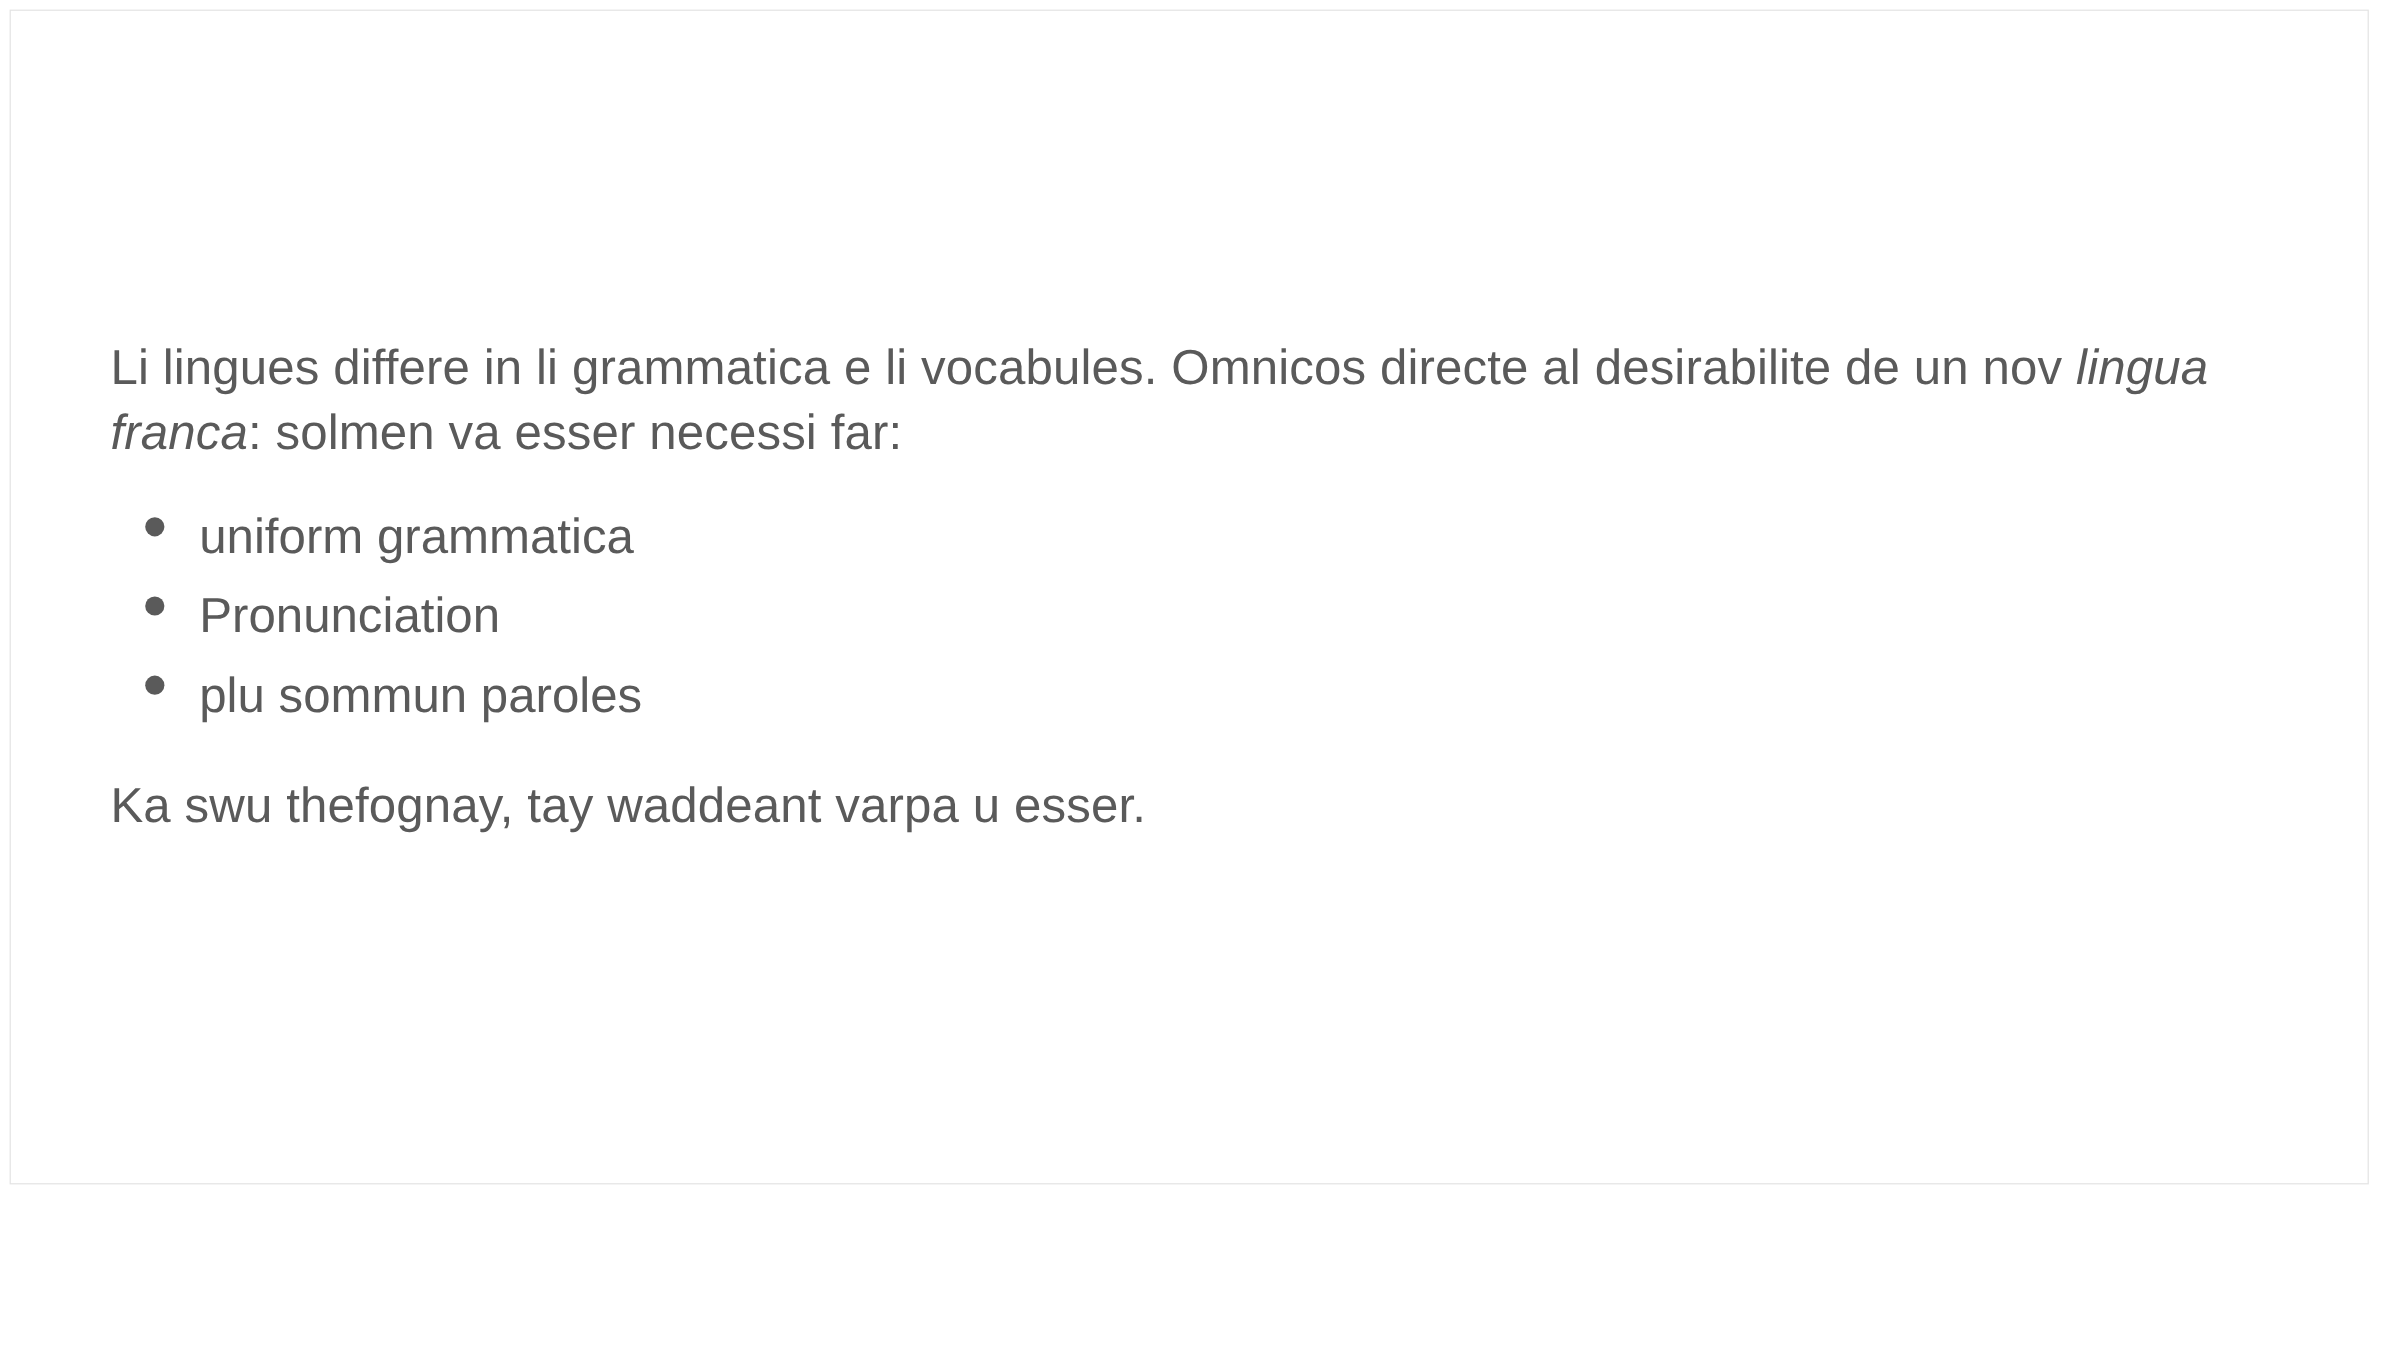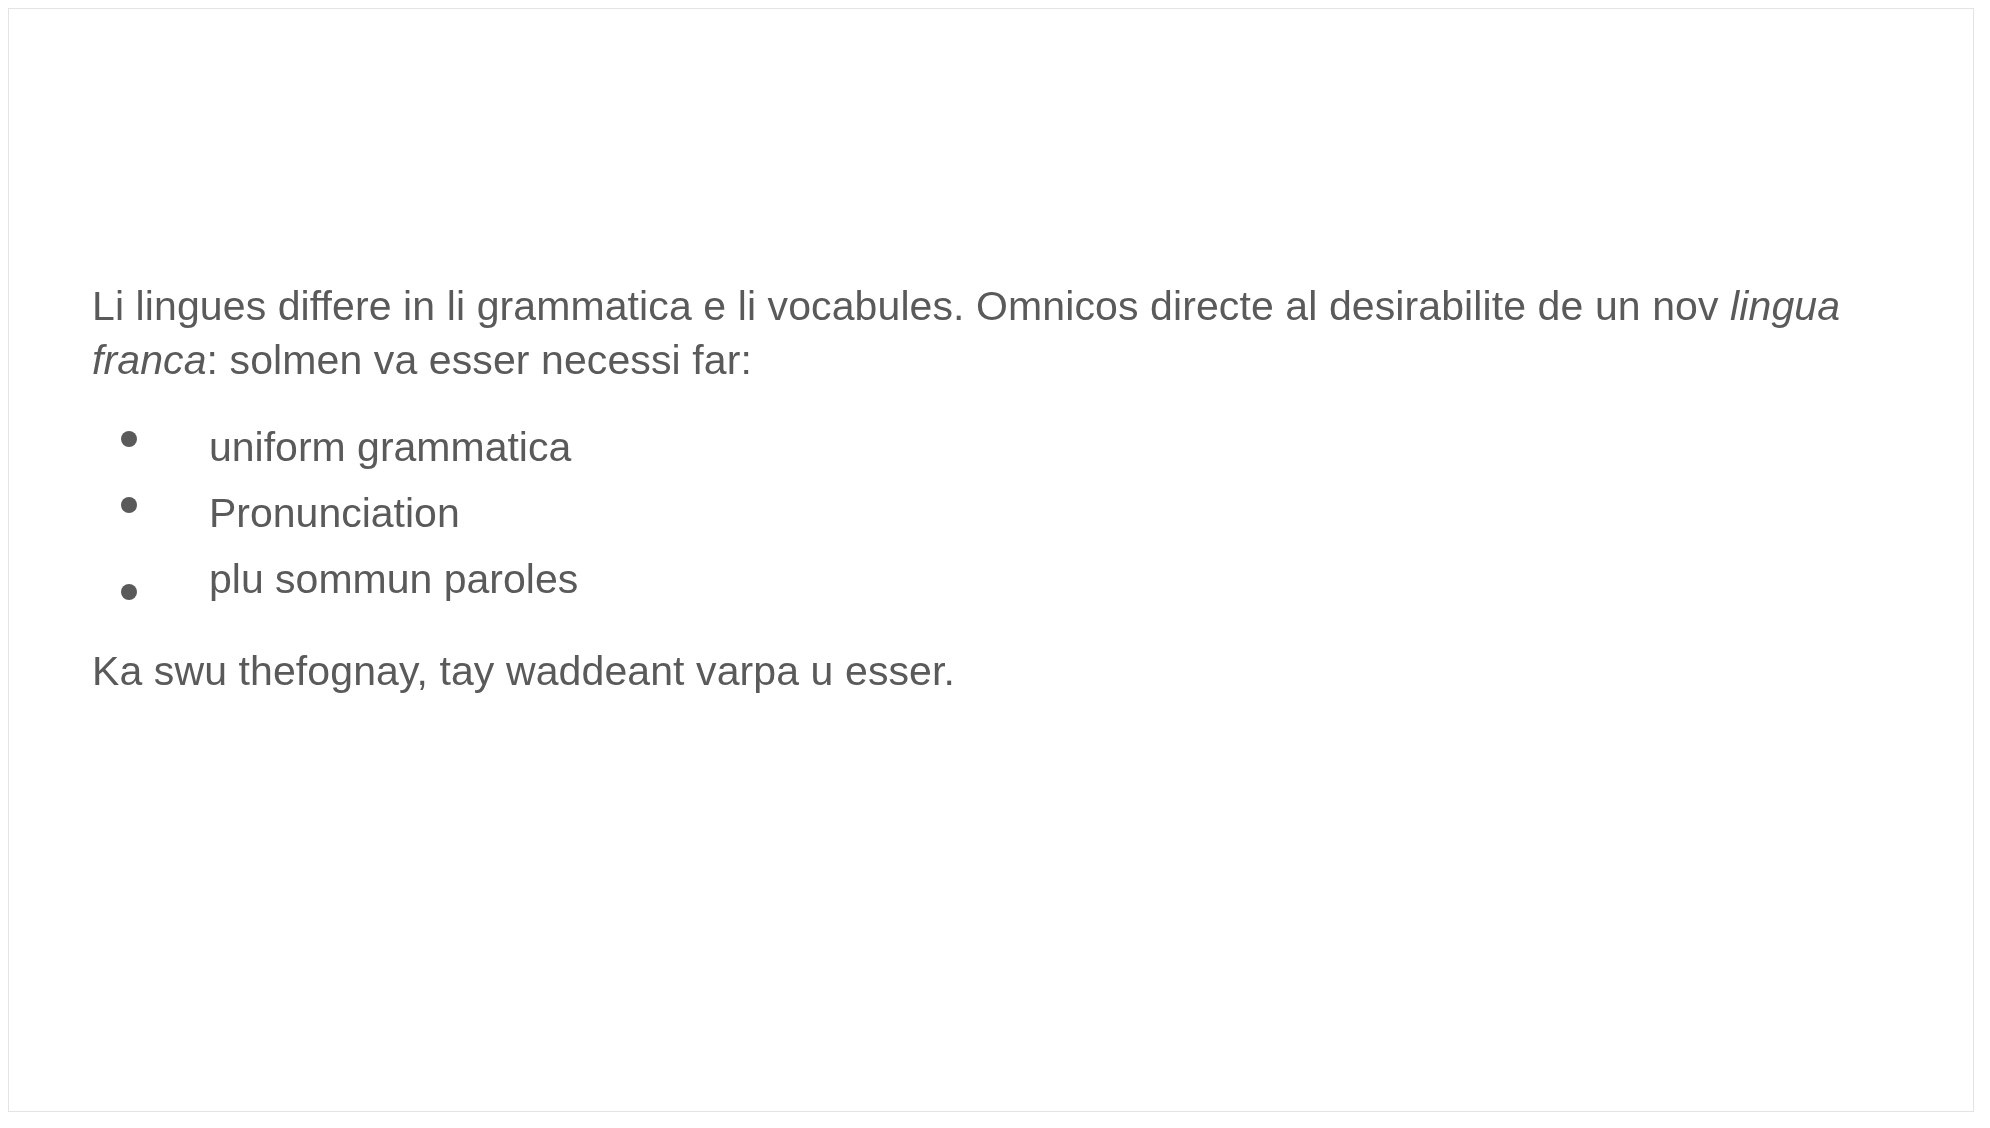--- a/index.html
+++ b/index.html
@@ -12,21 +12,21 @@
     height: 1128px;
     font-family: "Liberation Sans", sans-serif;
     overflow: hidden;
   }
 
   #slide-canvas {
     position: absolute;
     left: 8px;
     top: 8px;
     width: 1966px;
-    height: 1104px;
+    height: 979px;
     background: #ffffff;
     border: 1px solid #e3e3e3;
     box-sizing: border-box;
     box-shadow: 0 0 0 0 rgba(0,0,0,0);
   }
 
   #content-block {
     position: absolute;
     left: 83px;
     top: 270px;
@@ -56,26 +56,24 @@
     padding: 0;
   }
 
   ul.bullet-list li {
     display: flex;
     align-items: flex-start;
     color: #5a5a5a;
     font-size: 41px;
     line-height: 1.0;
     margin-bottom: 25px;
-    gap: 43px;
   }
 
   ul.bullet-list li:last-child {
     margin-bottom: 0;
-    align-items: flex-end;
   }
 
   .bullet-marker {
     width: 74px;
     flex: 0 0 74px;
     display: flex;
     justify-content: center;
     align-items: center;
     padding-top: 4px;
   }

